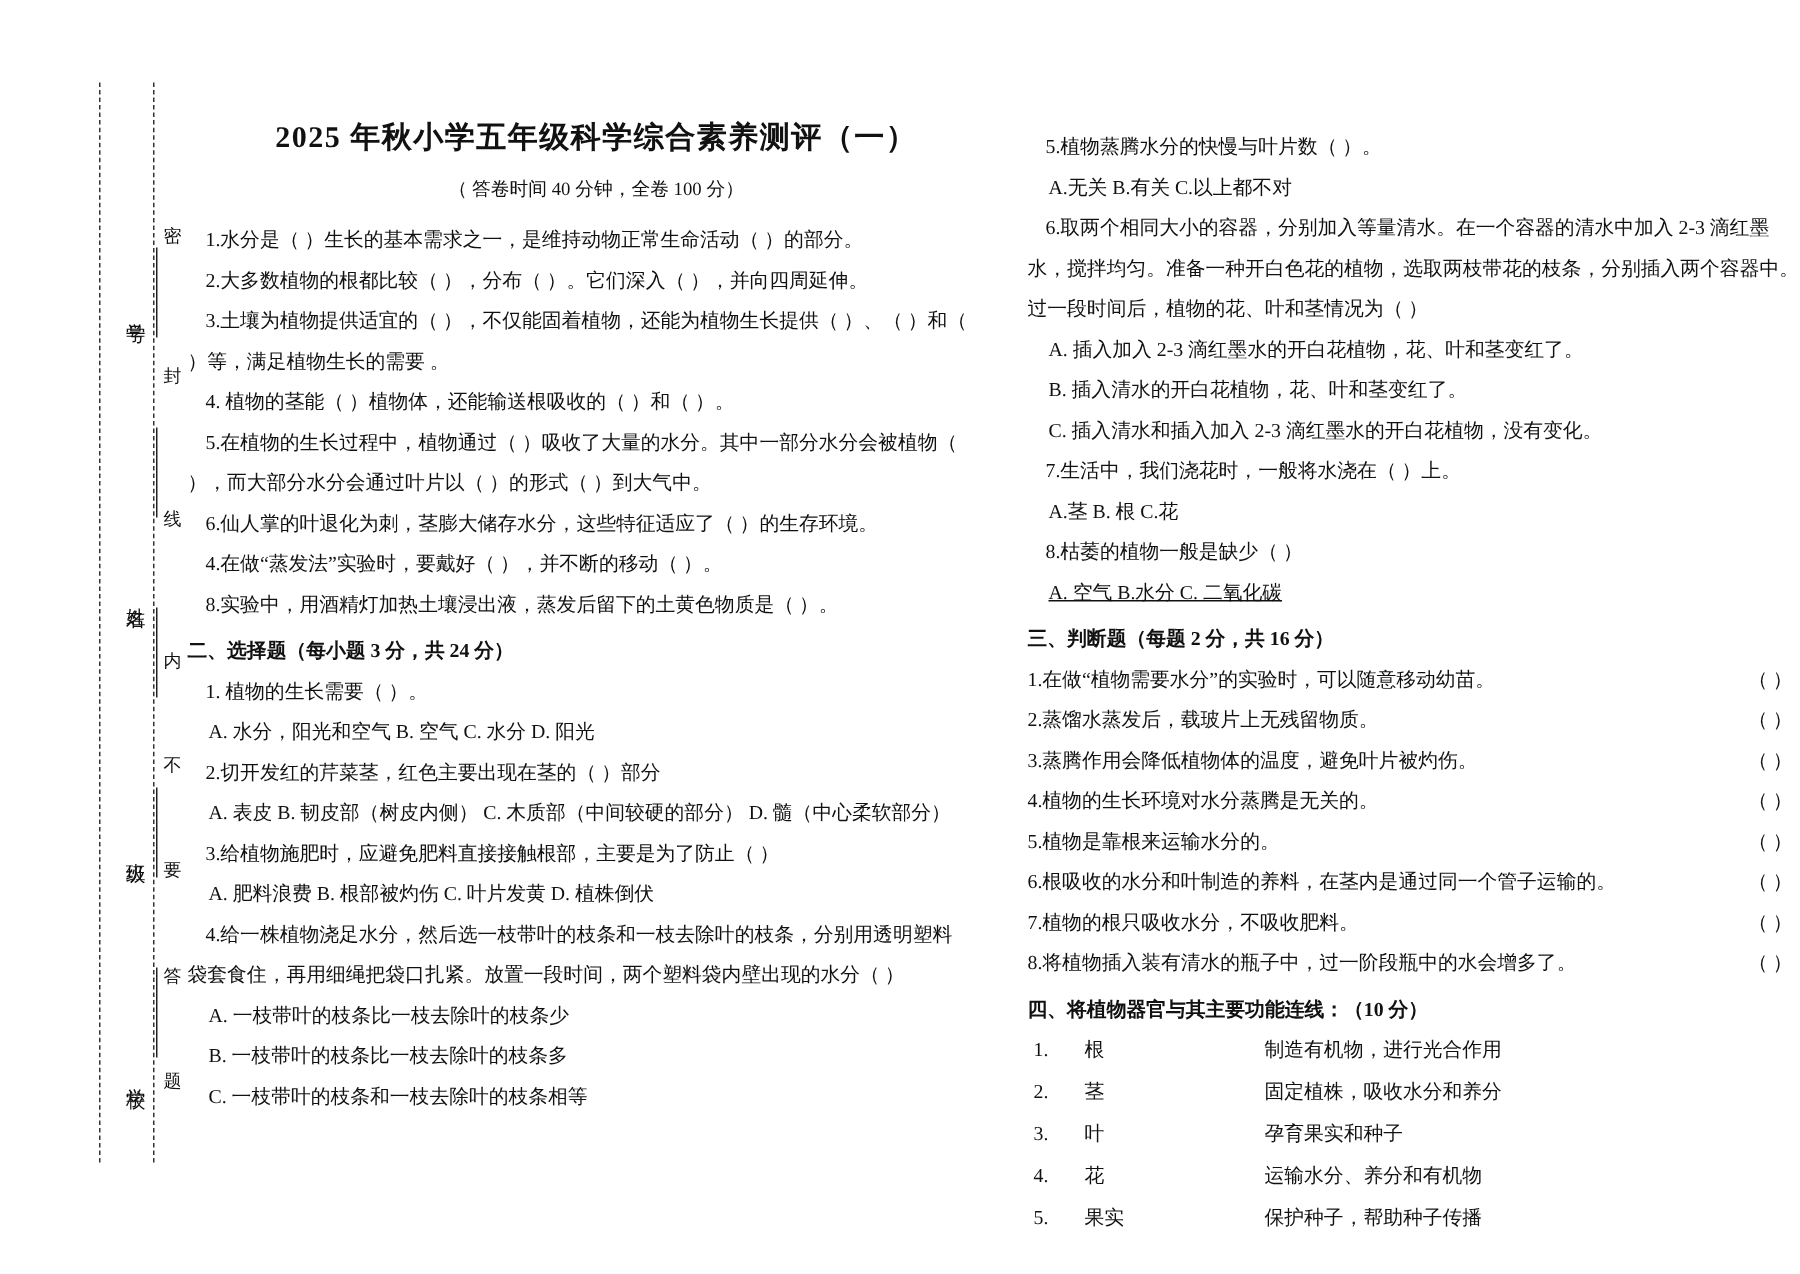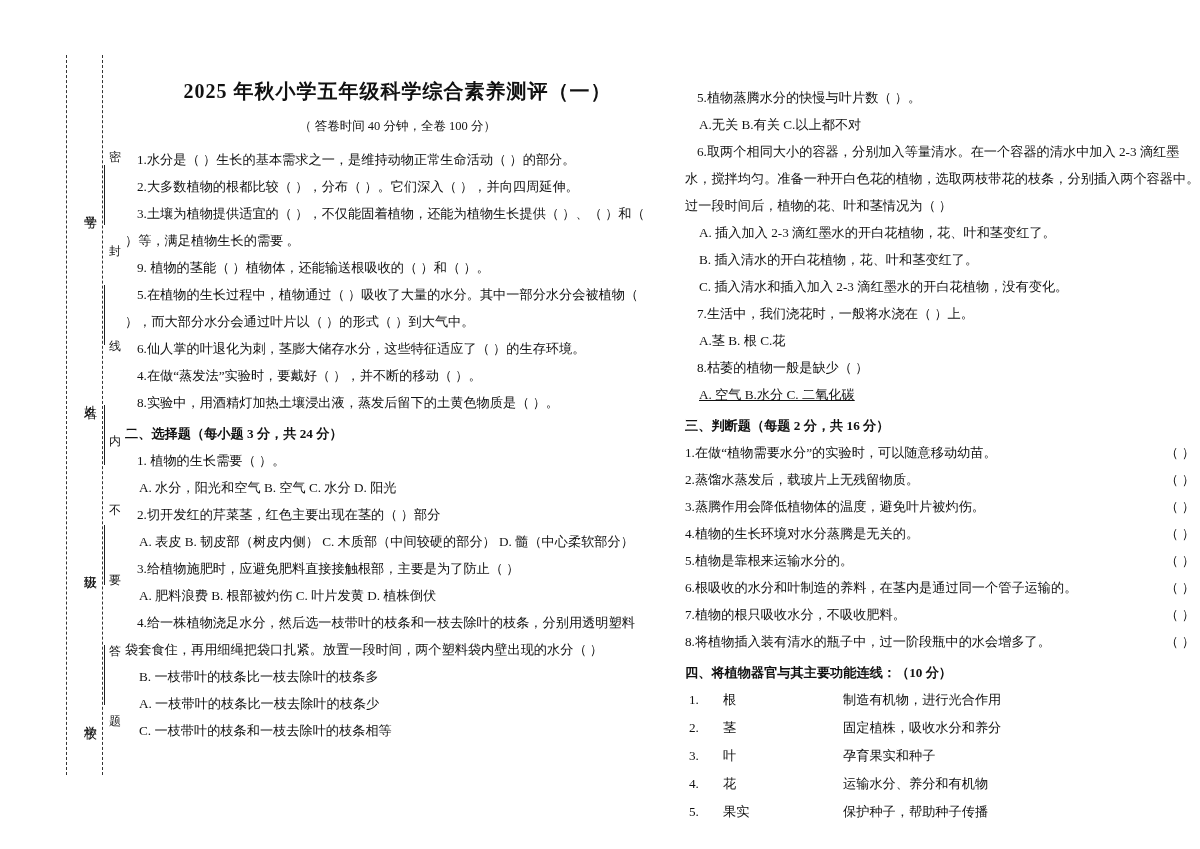--- a/index.html
+++ b/index.html
@@ -193,40 +193,40 @@
 
     <div class="title">2025 年秋小学五年级科学综合素养测评（一）</div>
     <div class="subtitle">（ 答卷时间 40 分钟，全卷 100 分）</div>
 
     <div class="col left">
 
 
       <p class="q ind">1.水分是（       ）生长的基本需求之一，是维持动物正常生命活动（        ）的部分。</p>
       <p class="q ind">2.大多数植物的根都比较（        ），分布（        ）。它们深入（        ），并向四周延伸。</p>
       <p class="q ind">3.土壤为植物提供适宜的（        ），不仅能固着植物，还能为植物生长提供（        ）、（        ）和（        ）等，满足植物生长的需要 。</p>
-      <p class="q ind">9. 植物的茎能（        ）植物体，还能输送根吸收的（        ）和（        ）。</p>
+      <p class="q ind">4. 植物的茎能（        ）植物体，还能输送根吸收的（        ）和（        ）。</p>
       <p class="q ind">5.在植物的生长过程中，植物通过（        ）吸收了大量的水分。其中一部分水分会被植物（        ），而大部分水分会通过叶片以（        ）的形式（        ）到大气中。</p>
       <p class="q ind">6.仙人掌的叶退化为刺，茎膨大储存水分，这些特征适应了（        ）的生存环境。</p>
       <p class="q ind">4.在做“蒸发法”实验时，要戴好（        ），并不断的移动（        ）。</p>
       <p class="q ind">8.实验中，用酒精灯加热土壤浸出液，蒸发后留下的土黄色物质是（        ）。</p>
 
       <div class="sec-head">二、选择题（每小题 3 分，共 24 分）</div>
 
       <p class="q ind">1. 植物的生长需要（        ）。</p>
       <p class="opts">A. 水分，阳光和空气        B. 空气         C. 水分        D. 阳光</p>
 
       <p class="q ind">2.切开发红的芹菜茎，红色主要出现在茎的（        ）部分</p>
       <p class="opts">A. 表皮    B. 韧皮部（树皮内侧）    C. 木质部（中间较硬的部分）    D. 髓（中心柔软部分）</p>
 
       <p class="q ind">3.给植物施肥时，应避免肥料直接接触根部，主要是为了防止（    ）</p>
       <p class="opts">A.  肥料浪费    B. 根部被灼伤    C.  叶片发黄    D.  植株倒伏</p>
 
       <p class="q ind">4.给一株植物浇足水分，然后选一枝带叶的枝条和一枝去除叶的枝条，分别用透明塑料袋套食住，再用细绳把袋口扎紧。放置一段时间，两个塑料袋内壁出现的水分（        ）</p>
+      <p class="opts">A. 一枝带叶的枝条比一枝去除叶的枝条少</p>
       <p class="opts">B. 一枝带叶的枝条比一枝去除叶的枝条多</p>
-      <p class="opts">A. 一枝带叶的枝条比一枝去除叶的枝条少</p>
       <p class="opts">C. 一枝带叶的枝条和一枝去除叶的枝条相等</p>
 
     </div>
 
     <div class="col right">
 
       <p class="q ind">5.植物蒸腾水分的快慢与叶片数（        ）。</p>
       <p class="opts">A.无关        B.有关        C.以上都不对</p>
 
       <p class="q ind">6.取两个相同大小的容器，分别加入等量清水。在一个容器的清水中加入 2-3 滴红墨水，搅拌均匀。准备一种开白色花的植物，选取两枝带花的枝条，分别插入两个容器中。过一段时间后，植物的花、叶和茎情况为（        ）</p>

